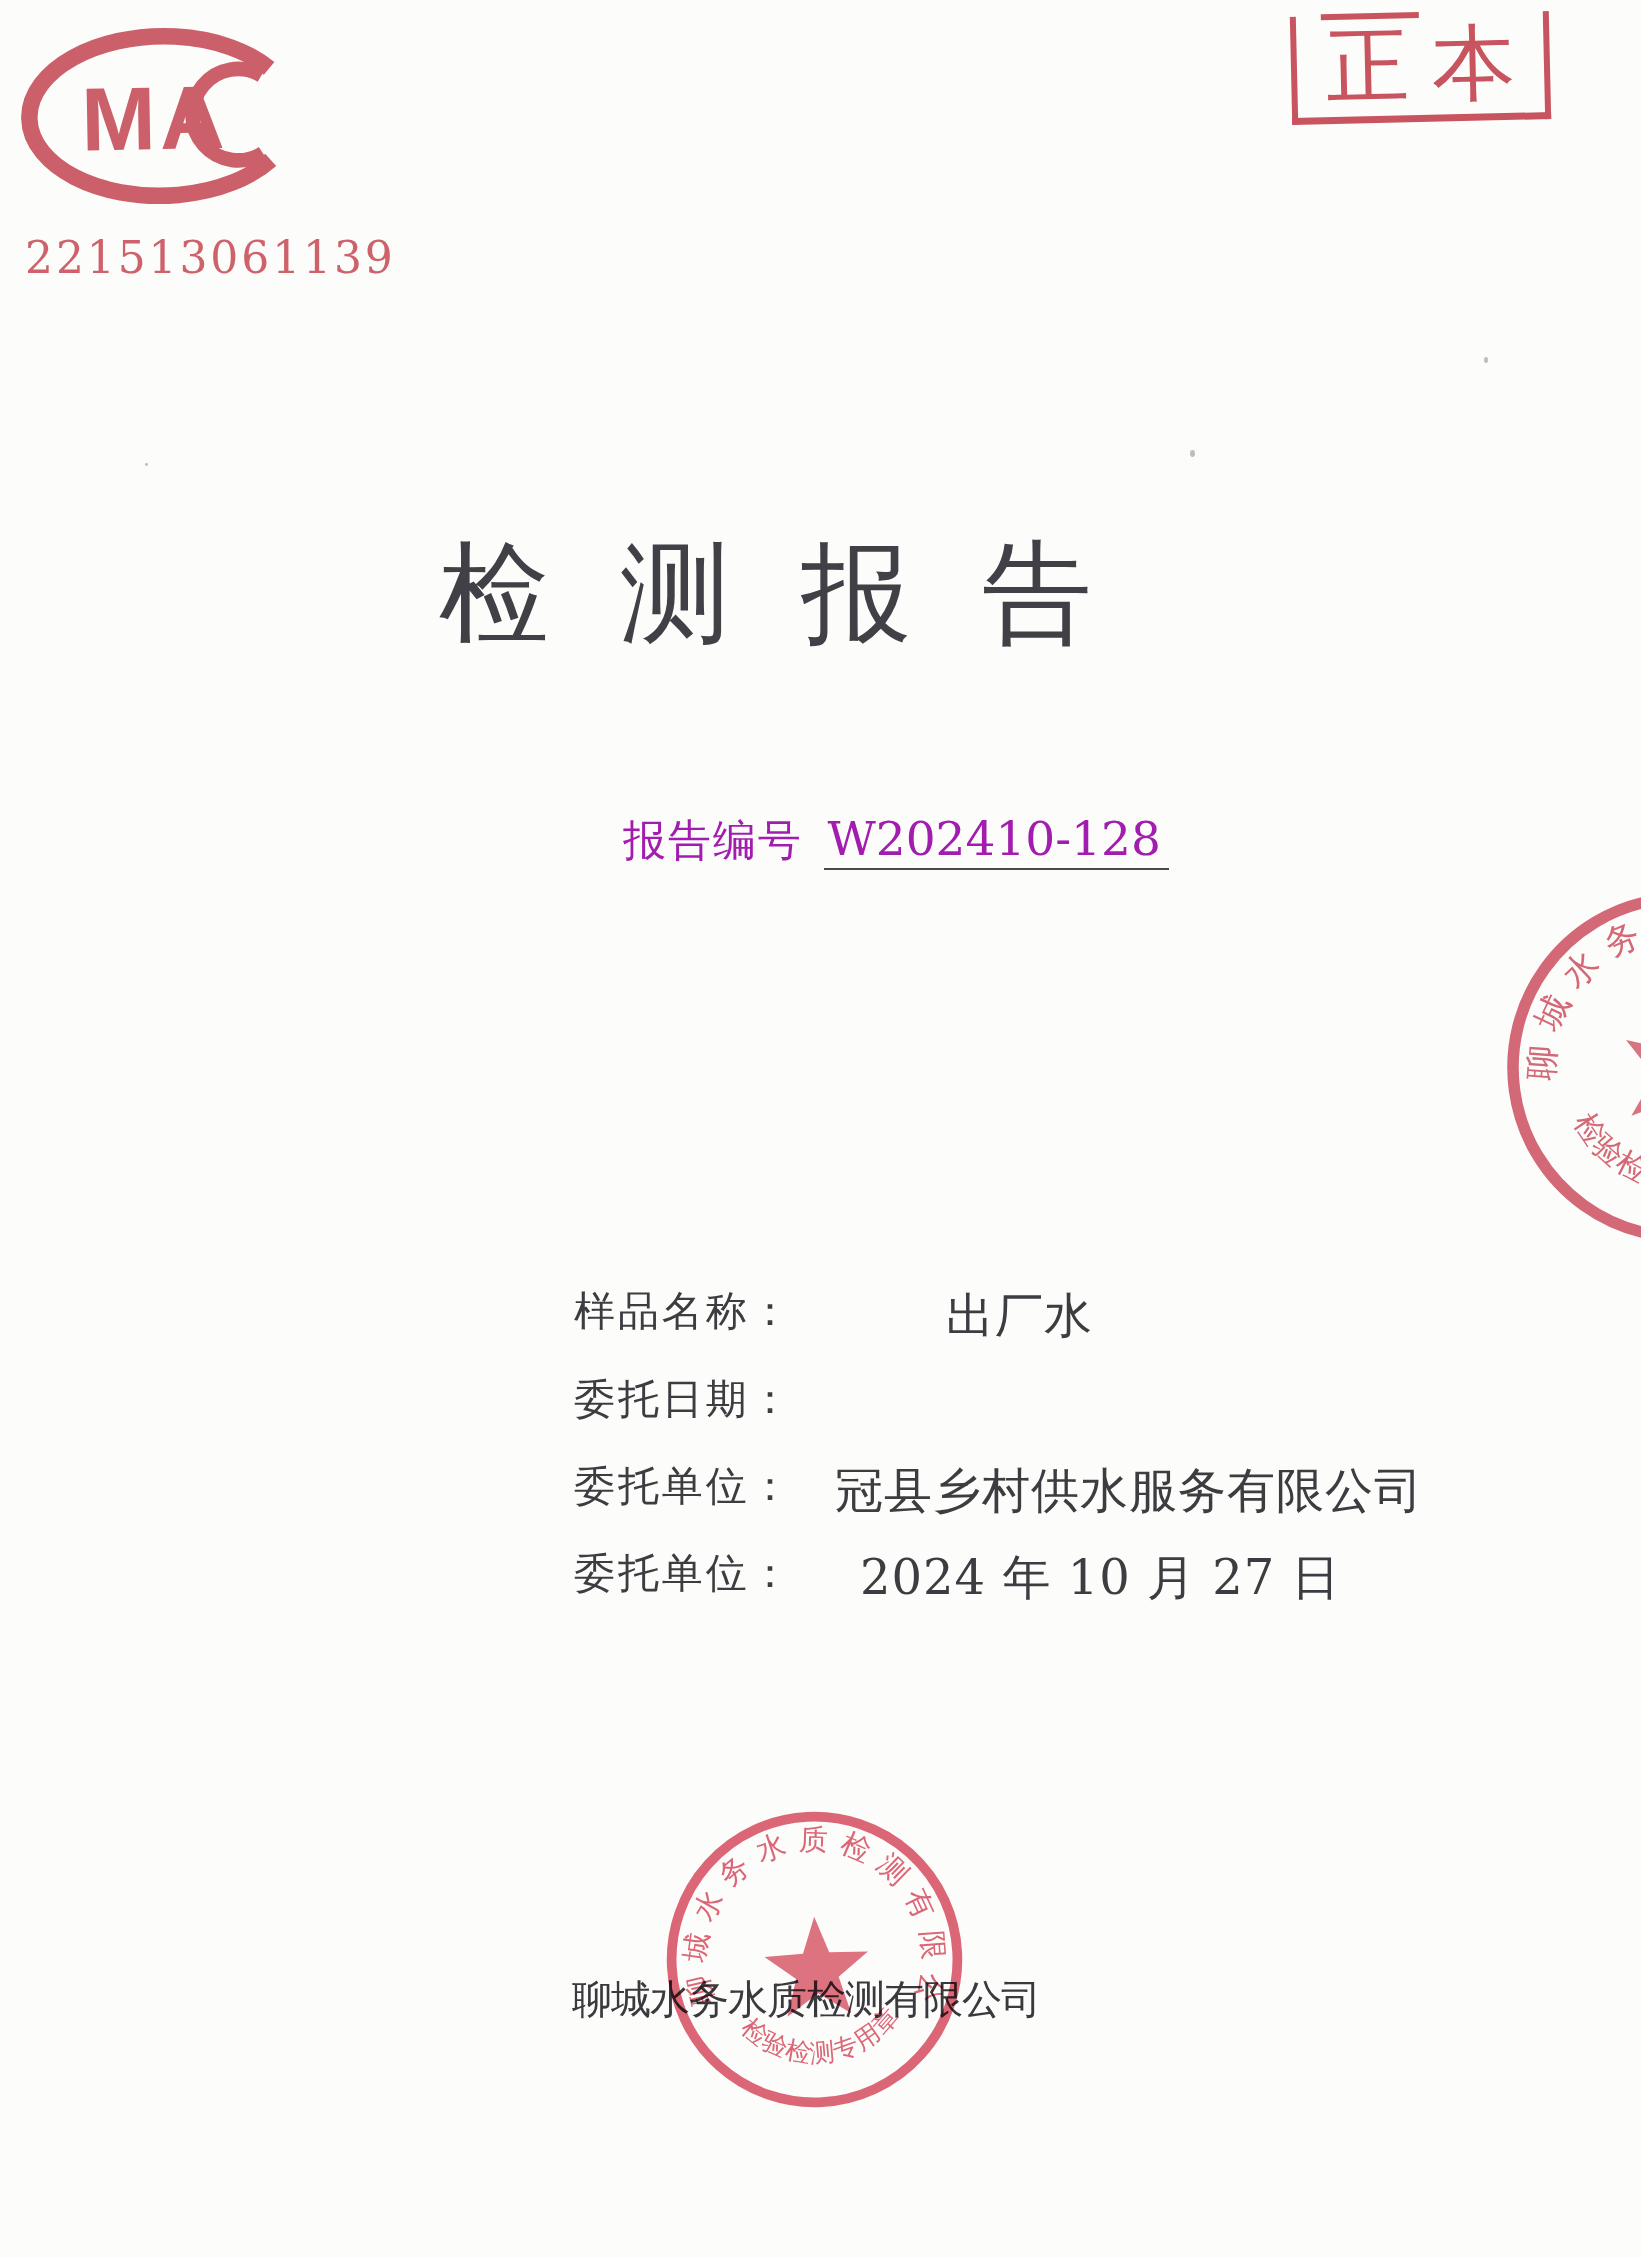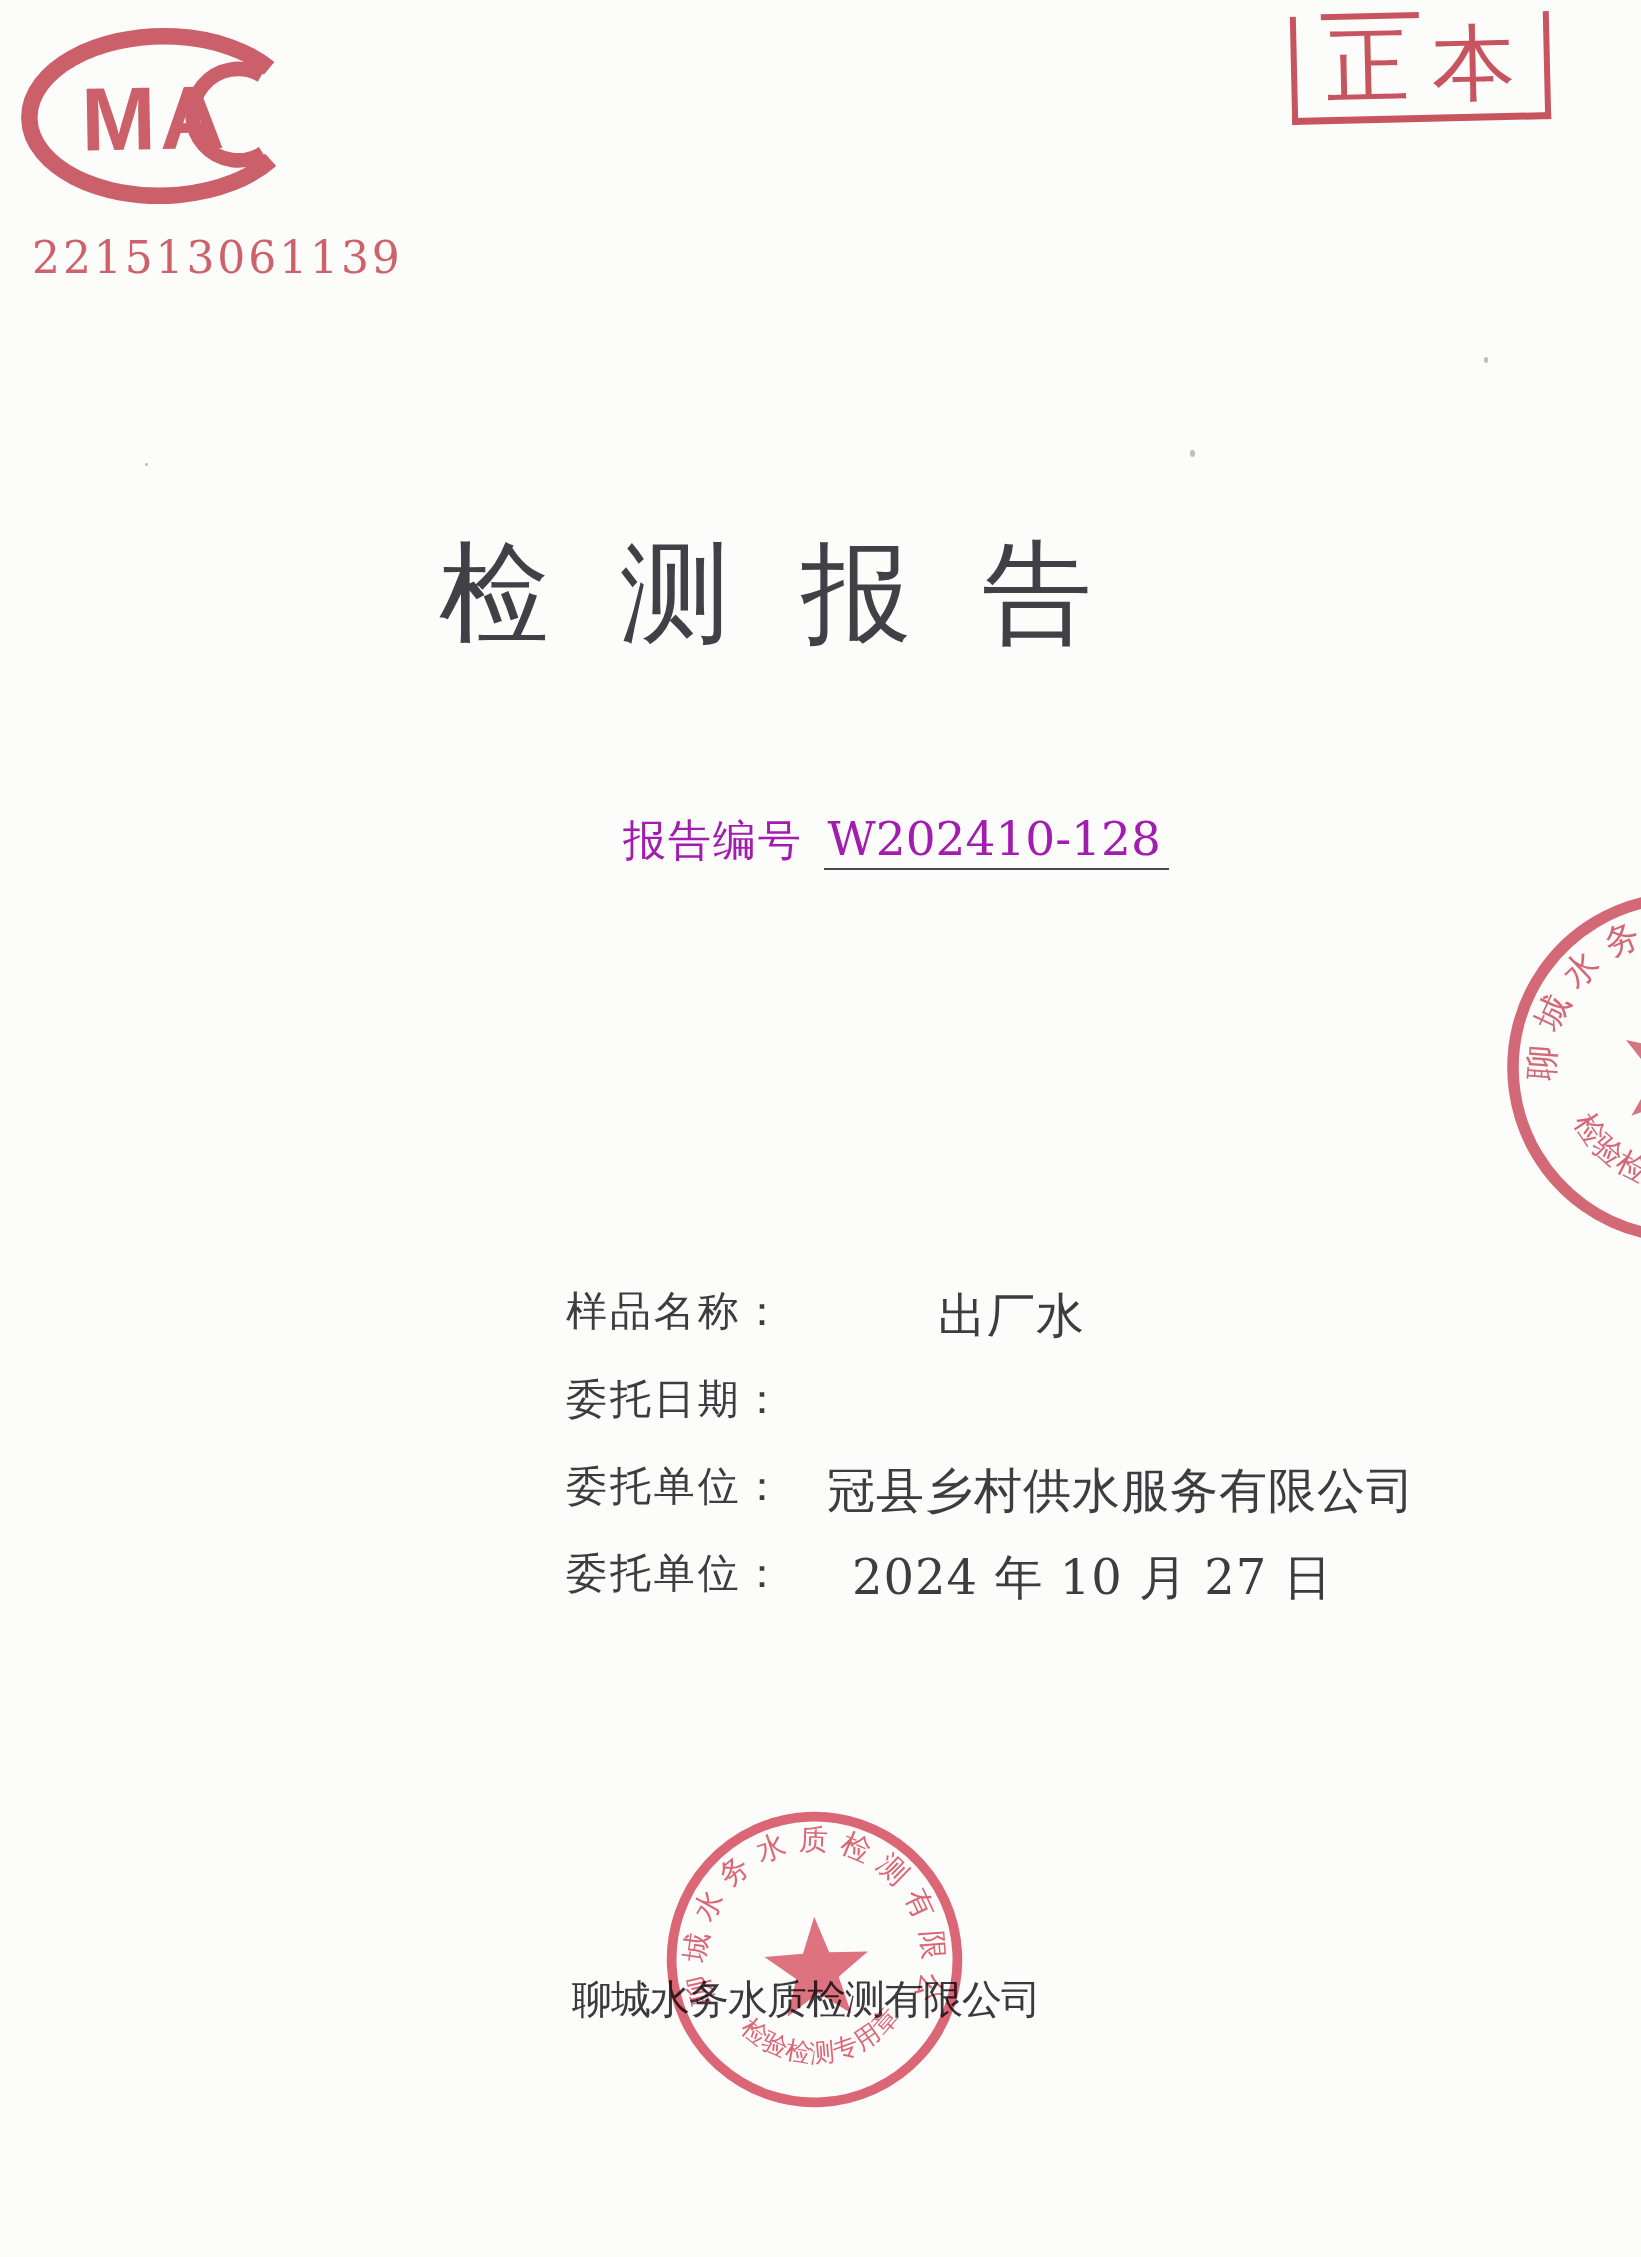--- a/index.html
+++ b/index.html
@@ -4,21 +4,21 @@
 <style>
   html,body{margin:0;padding:0;}
   body{
     width:1641px;height:2257px;position:relative;overflow:hidden;
     background:#fcfcfb;
     font-family:"DejaVu Serif","Liberation Serif",serif;
   }
   
   .cma-stamp{position:absolute;left:21px;top:27px;width:282px;height:178px;
     mix-blend-mode:multiply;opacity:.88;transform:rotate(-1deg);}
-  .cma-number{position:absolute;left:32px;top:232px;width:309px;
+  .cma-number{position:absolute;left:25px;top:232px;width:309px;
     font-family:"DejaVu Serif","Liberation Serif",serif;
     font-size:44px;letter-spacing:2.9px;color:#cd5660;opacity:.92;
     mix-blend-mode:multiply;}
   
   .copy-stamp{position:absolute;left:1291px;top:13.5px;width:259px;height:108px;
     border-left:6.8px solid #c5424e;border-right:6.8px solid #c5424e;
     border-bottom:7.7px solid #c5424e;box-sizing:border-box;
     display:flex;align-items:center;justify-content:space-around;
     padding:0 17.4px;transform:rotate(-1.3deg);
     mix-blend-mode:multiply;opacity:.9;}
@@ -30,21 +30,21 @@
   .doc-title{position:absolute;left:439px;top:533px;display:flex;gap:71px;
     font-size:110px;color:#404046;line-height:1.1;
     font-family:"DejaVu Serif","Liberation Serif",serif;}
   
   .report-no{position:absolute;left:623px;top:811px;display:flex;
     align-items:baseline;gap:21px;color:#a21caf;}
   .report-no .rn-label{font-size:43px;letter-spacing:1.9px;}
   .report-no .rn-value{font-size:47px;border-bottom:2.9px solid #4a4a4e;
     padding:0 7.7px 1.9px 3.9px;text-align:right;}
   
-  .field-row{position:absolute;left:8px;width:1565px;height:58px;color:#3c3c41;}
+  .field-row{position:absolute;left:16px;width:1565px;height:58px;color:#3c3c41;}
   .field-row .f-label{position:absolute;left:558px;font-size:41px;letter-spacing:2.9px;}
   .field-row .f-value{position:absolute;font-size:48px;letter-spacing:1px;}
   .row-0{top:1284px;} .row-0 .f-value{left:930px;}
   .row-1{top:1372px;} .row-1 .f-value{left:844px;}
   .row-2{top:1459px;font-family:Liberation Mono, monospace;} .row-2 .f-value{left:819px;}
   .row-3{top:1546px;} .row-3 .f-value{left:844px;}
   
   .company-name{position:absolute;left:572px;top:1972px;font-size:40px;
     letter-spacing:-1px;color:#39393e;}
   

